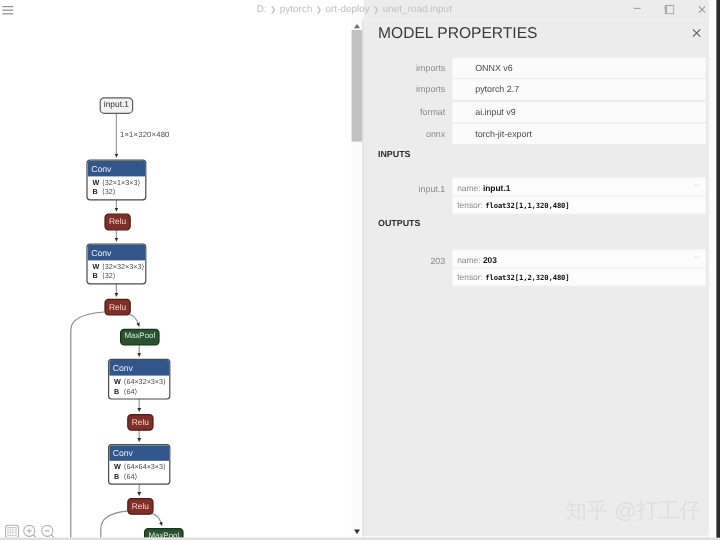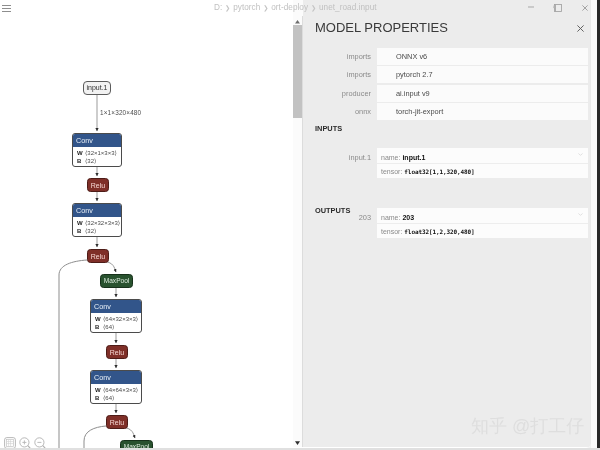--- a/index.html
+++ b/index.html
@@ -215,38 +215,38 @@
       <div id="sbbody">
           <div class="proprow" style="top:32px">
             <div class="proplabel" style="left:0;width:68px;top:0">imports</div>
             <div class="propvalue" style="top:0">ONNX v6</div>
           </div>
           <div class="proprow" style="top:50.3px">
             <div class="proplabel" style="left:0;width:68px;top:0">imports</div>
             <div class="propvalue" style="top:0">pytorch 2.7</div>
           </div>
           <div class="proprow" style="top:68.6px">
-            <div class="proplabel" style="left:0;width:68px;top:0">producer</div>
+            <div class="proplabel" style="left:0;width:68px;top:0">format</div>
             <div class="propvalue" style="top:0">ai.input v9</div>
           </div>
           <div class="proprow" style="top:86.89999999999999px">
             <div class="proplabel" style="left:0;width:68px;top:0">onnx</div>
             <div class="propvalue" style="top:0">torch-jit-export</div>
           </div>
           <div class="sectionhdr" style="top:108px">INPUTS</div>
           <div class="iolabel" style="left:0;width:68px;top:137.2px">input.1</div>
           <div class="iobox" style="top:132.2px">
             <div class="iorow" style="position:relative">name: <b>input.1</b><span class="chev">
                 <svg width="5" height="3" viewBox="0 0 5 3" style="display:block">
                   <path d="M0.4 0.5 L2.5 2.3 L4.6 0.5" stroke="#dadada" stroke-width="0.8" fill="none"></path>
                 </svg>
               </span></div>
             <div class="iorow sep">tensor: <span class="mono">float32[1,1,320,480]</span></div>
           </div>
-          <div class="sectionhdr" style="top:190px">OUTPUTS</div>
+          <div class="sectionhdr" style="top:165px">OUTPUTS</div>
           <div class="iolabel" style="left:0;width:68px;top:197.2px">203</div>
           <div class="iobox" style="top:192.2px">
             <div class="iorow" style="position:relative">name: <b>203</b><span class="chev">
                 <svg width="5" height="3" viewBox="0 0 5 3" style="display:block">
                   <path d="M0.4 0.5 L2.5 2.3 L4.6 0.5" stroke="#dadada" stroke-width="0.8" fill="none"></path>
                 </svg>
               </span></div>
             <div class="iorow sep">tensor: <span class="mono">float32[1,2,320,480]</span></div>
           </div>
         </div>

